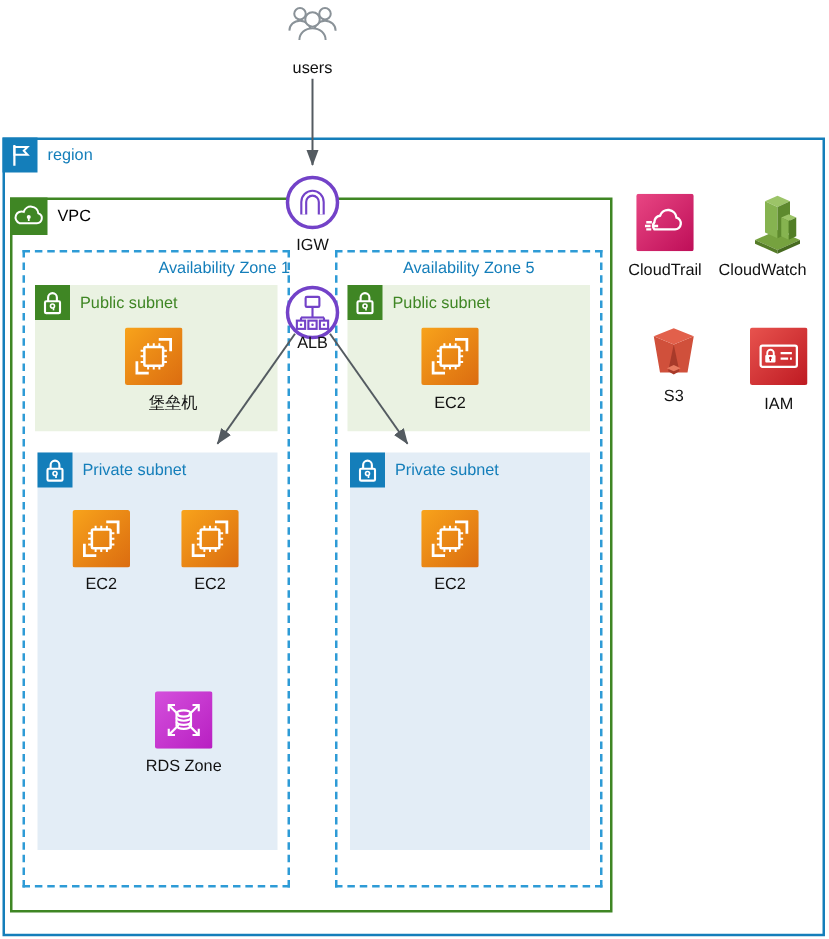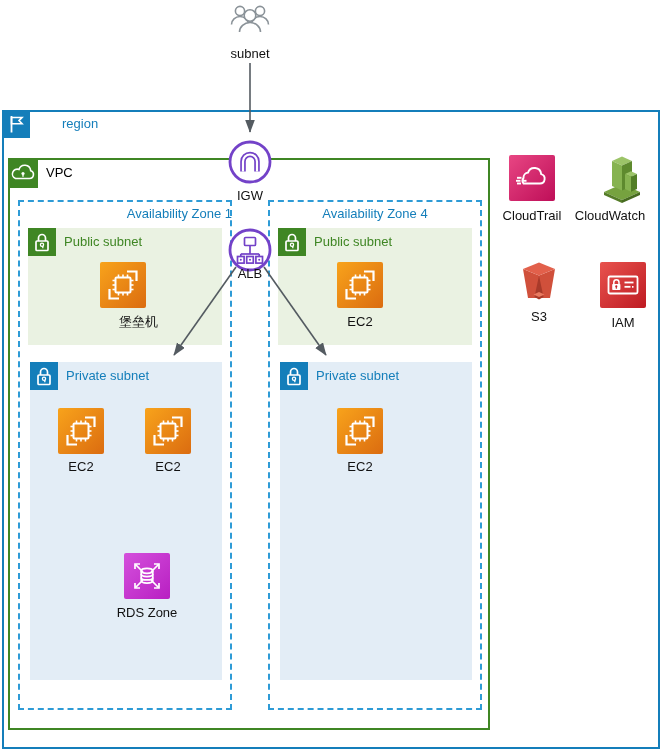--- a/index.html
+++ b/index.html
@@ -47,37 +47,37 @@
     </defs>
   </svg>
 
   <div class="abs region-box" style="left:2px;top:110px;width:658px;height:639px;z-index:1;"></div>
   <div class="abs" style="left:2px;top:110px;width:28px;height:28px;background:#147EBA;z-index:2;">
     <svg viewBox="0 0 28 28" width="28" height="28">
       <line x1="9.5" y1="6" x2="9.5" y2="22.5" stroke="#fff" stroke-width="1.8"></line>
       <path d="M9.5,7.5 H20 l-3,3.1 3,3.1 H9.5 z" fill="none" stroke="#fff" stroke-width="1.6"></path>
     </svg>
   </div>
-  <div class="lbl blue-t" style="left:38px;top:117px;z-index:2;margin-left:24px;">region</div>
+  <div class="lbl blue-t" style="left:38px;top:117px;z-index:2;">region</div>
 
   <div class="abs vpc-box" style="left:8px;top:158px;width:482px;height:572px;z-index:2;background:#fff;"></div>
   <div class="abs" style="left:8px;top:158px;width:30px;height:30px;background:#3F8624;z-index:3;">
     <svg viewBox="0 0 30 30" width="30" height="30">
       <path d="M7.5,20.5 h14 a4,4 0 0 0 1.2-7.8 a6,6 0 0 0 -11.7-1.2 a4.6,4.6 0 0 0 -3.5,9 z" fill="none" stroke="#fff" stroke-width="1.6"></path>
       <circle cx="15" cy="15.5" r="1.6" fill="#fff"></circle>
       <line x1="15" y1="16.5" x2="15" y2="18.7" stroke="#fff" stroke-width="1.4"></line>
     </svg>
   </div>
   <div class="lbl gray-t" style="left:46px;top:166px;z-index:3;">VPC</div>
 
   <div class="abs az-box" style="left:18px;top:200px;width:214px;height:510px;z-index:3;"></div>
   <div class="lbl blue-t ctr" style="left:18px;top:207px;width:214px;z-index:4;text-align:right;">Availability Zone 1</div>
 
   <div class="abs az-box" style="left:268px;top:200px;width:214px;height:510px;z-index:3;"></div>
-  <div class="lbl blue-t ctr" style="left:268px;top:207px;width:214px;z-index:4;">Availability Zone 4</div>
+  <div class="lbl blue-t ctr" style="left:268px;top:207px;width:214px;z-index:4;">Availability Zone 5</div>
 
   <div class="abs pub-fill" style="left:28px;top:228px;width:194px;height:117px;z-index:4;"></div>
   <div class="abs" style="left:28px;top:228px;width:28px;height:28px;background:#3F8624;z-index:5;">
     <svg viewBox="0 0 28 28" width="28" height="28">
       <path d="M10.5,13 v-3 a3.5,3.5 0 0 1 7,0 V13" fill="none" stroke="#fff" stroke-width="1.7"></path>
       <rect x="8" y="13" width="12" height="9.5" rx="1" fill="none" stroke="#fff" stroke-width="1.7"></rect>
       <circle cx="14" cy="16.8" r="1.6" fill="none" stroke="#fff" stroke-width="1.3"></circle>
       <line x1="14.8" y1="18" x2="14.8" y2="20.3" stroke="#fff" stroke-width="1.3"></line>
     </svg>
   </div>
@@ -291,21 +291,21 @@
       <g stroke="#8A9298" stroke-width="1.6" fill="#fff">
         <circle cx="14" cy="9" r="4.6"></circle>
         <path d="M5.5,22.5 a8.5,8 0 0 1 17,0"></path>
         <circle cx="34" cy="9" r="4.6"></circle>
         <path d="M25.5,22.5 a8.5,8 0 0 1 17,0"></path>
         <circle cx="24" cy="13.5" r="5.8"></circle>
         <path d="M13.5,30 a10.5,9.5 0 0 1 21,0"></path>
       </g>
     </svg>
   </div>
-  <div class="lbl ctr" style="left:222px;top:47px;width:56px;z-index:2;">subnet</div>
+  <div class="lbl ctr" style="left:222px;top:47px;width:56px;z-index:2;">users</div>
 
   <div class="abs" style="left:509px;top:155px;width:46px;height:46px;z-index:3;">
     <svg viewBox="0 0 46 46" width="46" height="46">
       <rect width="46" height="46" rx="2" fill="url(#g-ct)"></rect>
       <path d="M14.5,28.5 H31 a4.8,4.8 0 0 0 1.2-9.4 a6.8,6.8 0 0 0 -13.2-1.5 a5,5 0 0 0 -4.5,5.2 a4.7,4.7 0 0 0 0,5.7 z" fill="none" stroke="#fff" stroke-width="1.9"></path>
       <g stroke="#fff" stroke-width="1.9">
         <line x1="8" y1="22.8" x2="12.5" y2="22.8"></line>
         <line x1="7" y1="25.8" x2="11.5" y2="25.8"></line>
         <line x1="13.5" y1="25.8" x2="17.5" y2="25.8"></line>
         <line x1="8" y1="28.5" x2="12" y2="28.5"></line>

